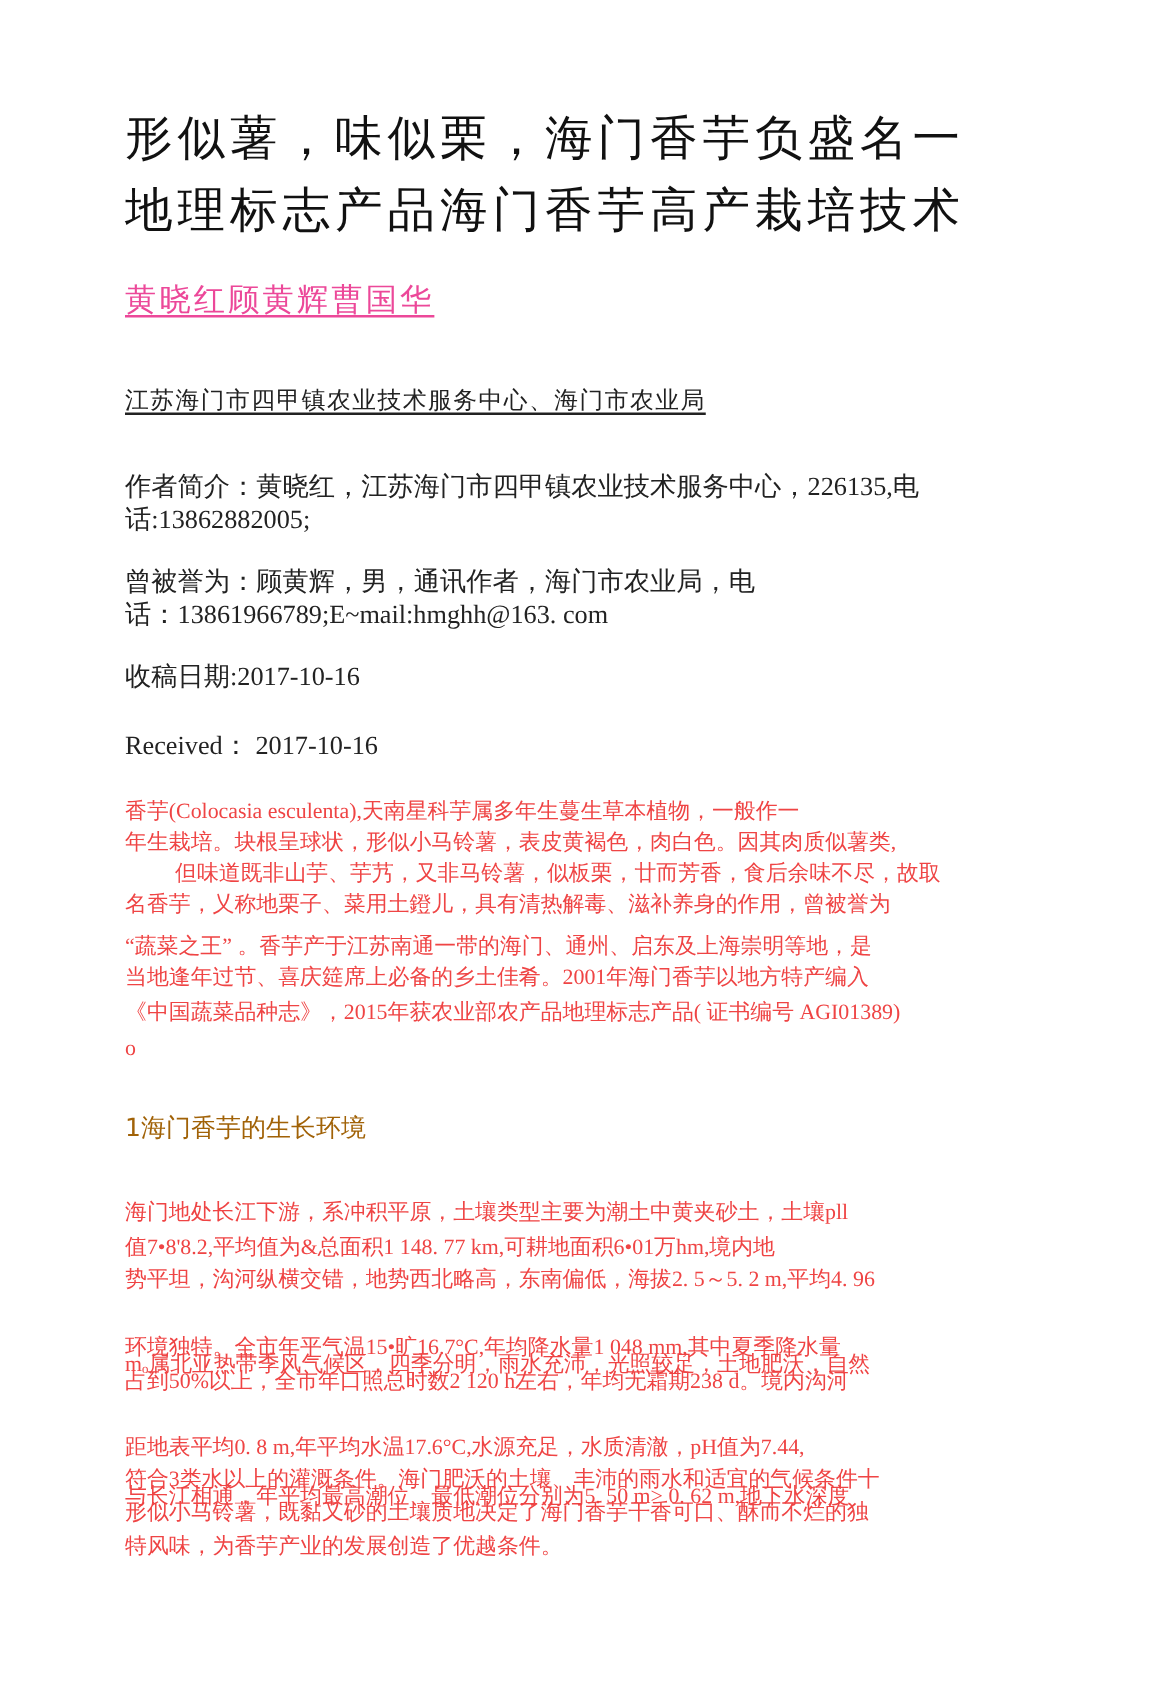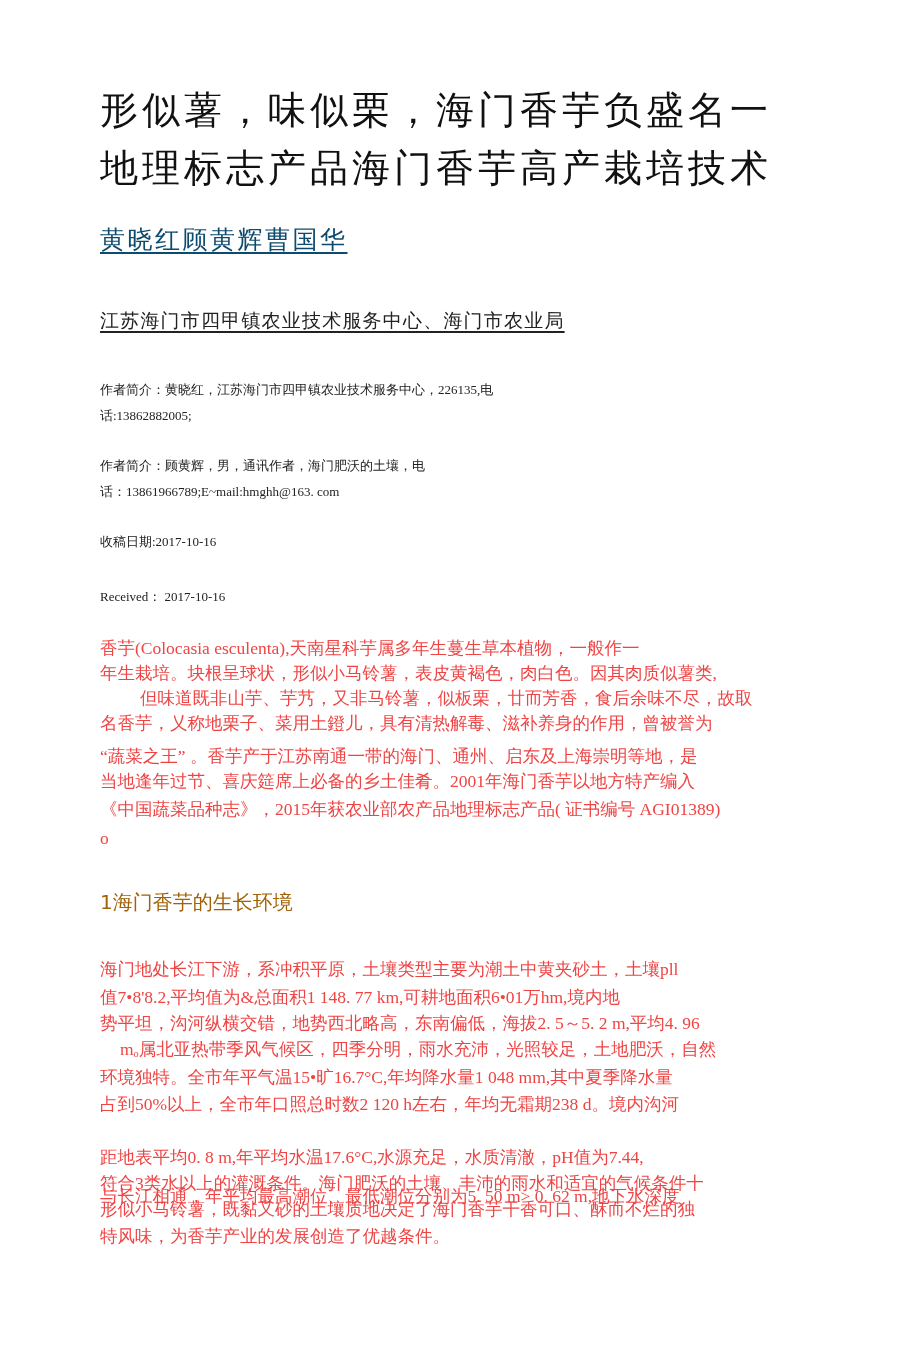--- a/index.html
+++ b/index.html
@@ -9,30 +9,30 @@
     color: #1a1a1a;
   }
   .abs { position: absolute; left: 100px; white-space: nowrap; }
   .title-line {
     font-family: "DejaVu Sans", "Liberation Sans", sans-serif;
     font-size: 38px; letter-spacing: 4px; line-height: 46px; color: #111;
     font-weight: 300;
   }
   .authors {
     font-family: "DejaVu Sans", "Liberation Sans", sans-serif;
-    font-size: 25px; letter-spacing: 2.5px; line-height: 32px; color: #0c4a6e;
+    font-size: 25px; letter-spacing: 2.5px; line-height: 32px; color: #ec4899;
     text-decoration: underline; text-underline-offset: 4px; text-decoration-thickness: 2px;
   }
   .affil {
     font-family: "DejaVu Sans", "Liberation Sans", sans-serif;
     font-size: 19px; letter-spacing: 1.2px; line-height: 32px; color: #222;
     text-decoration: underline; text-underline-offset: 4px; text-decoration-thickness: 2px;
   }
   .meta {
-    font-size: 13px; line-height: 25px; color: #222;
+    font-size: 21px; line-height: 25px; color: #222;
   }
   .body-line {
     font-size: 17.5px; line-height: 25px; color: #ef4444;
   }
   .section {
     font-family: "DejaVu Sans", "Liberation Sans", sans-serif;
     font-size: 20px; line-height: 28px; color: #a16207;
   }
 </style>
 </head>
@@ -46,21 +46,21 @@
   <div class="abs authors" style="top:224px;">黄晓红顾黄辉曹国华</div>
 
   <div class="abs affil" style="top:304px;">江苏海门市四甲镇农业技术服务中心、海门市农业局</div>
 
   <div>
     <div class="abs meta" style="top:377px;">作者简介：黄晓红，江苏海门市四甲镇农业技术服务中心，226135,电</div>
     <div class="abs meta" style="top:403px;">话:13862882005;</div>
   </div>
 
   <div>
-    <div class="abs meta" style="top:453px;">作者简介：顾黄辉，男，通讯作者，海门肥沃的土壤，电</div>
+    <div class="abs meta" style="top:453px;">曾被誉为：顾黄辉，男，通讯作者，海门市农业局，电</div>
     <div class="abs meta" style="top:479px;">话：13861966789;E~mail:hmghh@163. com</div>
   </div>
 
   <div class="abs meta" style="top:529px;">收稿日期:2017-10-16</div>
   <div class="abs meta" style="top:584px;text-align:right;">Received：  2017-10-16</div>
 
   <div>
     <div class="abs body-line" style="top:636px;">香芋(Colocasia esculenta),天南星科芋属多年生蔓生草本植物，一般作一</div>
     <div class="abs body-line" style="top:661px;">年生栽培。块根呈球状，形似小马铃薯，表皮黄褐色，肉白色。因其肉质似薯类,</div>
     <div class="abs body-line" style="top:686px;margin-left:40px;">但味道既非山芋、芋艿，又非马铃薯，似板栗，廿而芳香，食后余味不尽，故取</div>
@@ -70,21 +70,21 @@
     <div class="abs body-line" style="top:797px;"> 《中国蔬菜品种志》，2015年获农业部农产品地理标志产品( 证书编号  AGI01389)</div>
     <div class="abs body-line" style="top:826px;">o</div>
   </div>
 
   <div class="abs section" style="top:888px;">1海门香芋的生长环境</div>
 
   <div>
     <div class="abs body-line" style="top:957px;">海门地处长江下游，系冲积平原，土壤类型主要为潮土中黄夹砂土，土壤pll</div>
     <div class="abs body-line" style="top:985px;text-align:right;">值7•8'8.2,平均值为&amp;总面积1 148. 77 km,可耕地面积6•01万hm,境内地</div>
     <div class="abs body-line" style="top:1011px;">势平坦，沟河纵横交错，地势西北略高，东南偏低，海拔2. 5～5. 2 m,平均4. 96</div>
-    <div class="abs body-line" style="top:1037px;margin-left:20px;">mₒ属北亚热带季风气候区，四季分明，雨水充沛，光照较足，土地肥沃，自然</div>
+    <div class="abs body-line" style="top:1079px;">mₒ属北亚热带季风气候区，四季分明，雨水充沛，光照较足，土地肥沃，自然</div>
     <div class="abs body-line" style="top:1065px;">环境独特。全市年平气温15•旷16.7°C,年均降水量1 048 mm,其中夏季降水量</div>
     <div class="abs body-line" style="top:1092px;">占到50%以上，全市年口照总时数2 120 h左右，年均无霜期238 d。境内沟河</div>
     <div class="abs body-line" style="top:1184px;">与长江相通，年平均最高潮位、最低潮位分别为5. 50 m&gt; 0. 62 m,地下水深度</div>
     <div class="abs body-line" style="top:1145px;">距地表平均0. 8 m,年平均水温17.6°C,水源充足，水质清澈，pH值为7.44,</div>
     <div class="abs body-line" style="top:1171px;">符合3类水以上的灌溉条件。海门肥沃的土壤、丰沛的雨水和适宜的气候条件十</div>
     <div class="abs body-line" style="top:1197px;">形似小马铃薯，既黏又砂的土壤质地决定了海门香芋干香可口、酥而不烂的独</div>
     <div class="abs body-line" style="top:1224px;">特风味，为香芋产业的发展创造了优越条件。</div>
   </div>
 
 </div>

